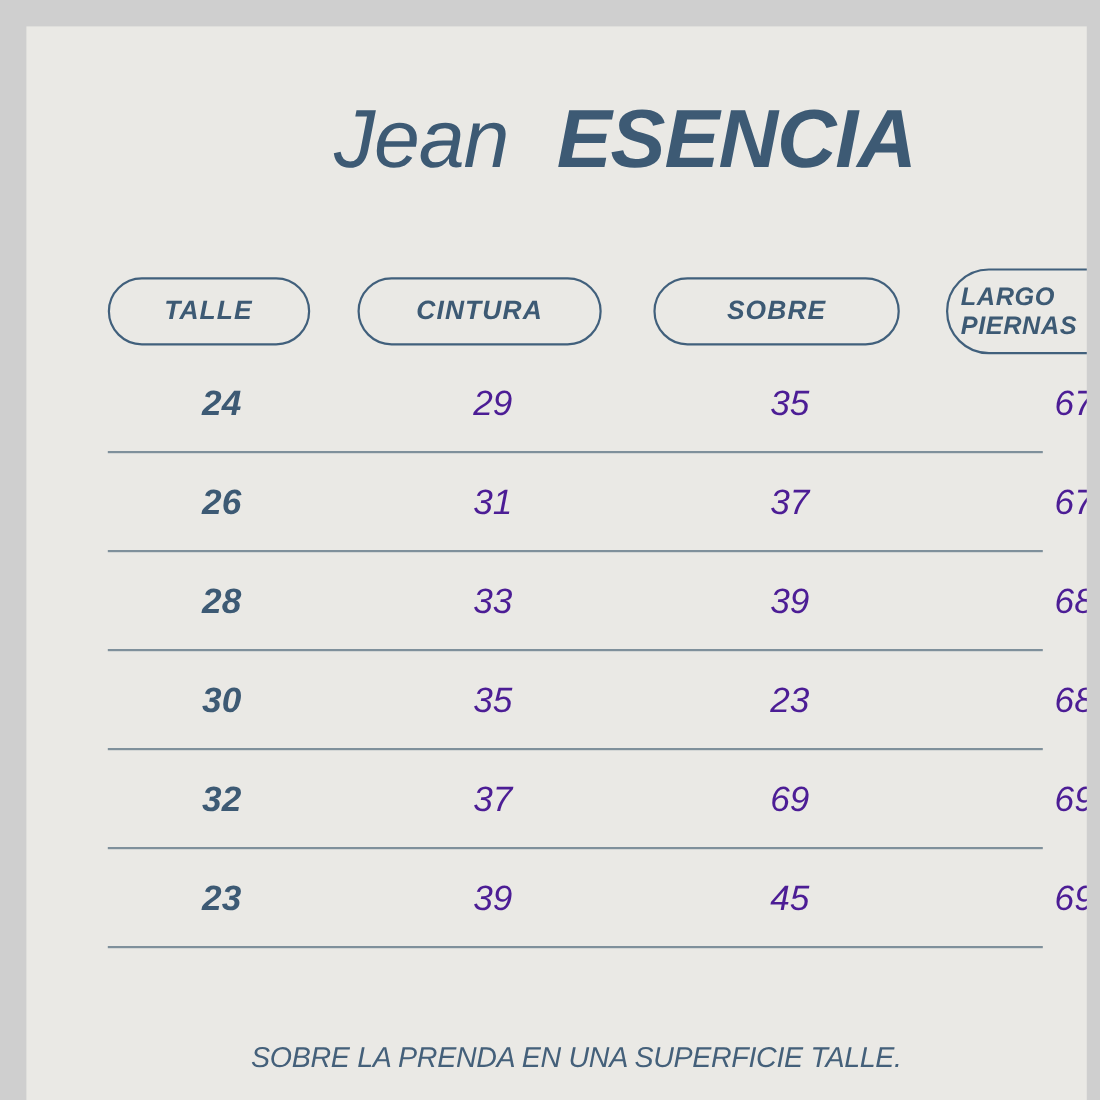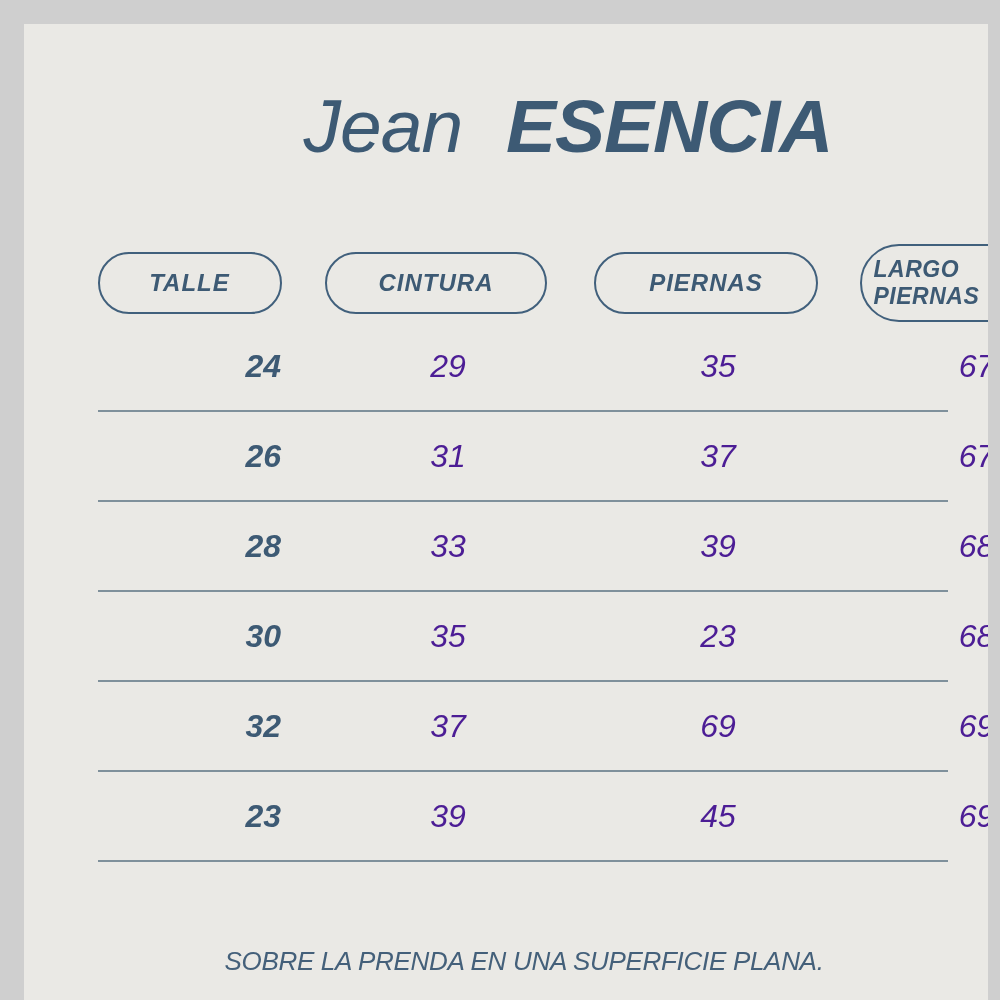--- a/index.html
+++ b/index.html
@@ -63,21 +63,21 @@
   .row {
     height: 90px;
     border-bottom: 2px solid #7f909b;
   }
   .cell {
     text-align: center;
     font-size: 32px;
     font-weight: 400;
     color: #4c1d95;
   }
-  .cell.strong { font-weight: 700; color: #3d5a74; text-align: right; }
+  .cell.strong { font-weight: 700; color: #3d5a74; }
   
   .footer {
     margin-top: 34px;
     text-align: center;
     font-size: 26px;
     line-height: 35px;
     letter-spacing: -0.3px;
     color: #44607a;
   }
 </style>
@@ -88,21 +88,21 @@
 
   <div class="title">
     <span class="t-regular">Jean </span><span class="t-bold">ESENCIA</span>
   </div>
 
   <div class="chart">
 
     <div class="grid-row pill-row">
       <div class="pill pill-1">TALLE</div>
       <div class="pill pill-2">CINTURA</div>
-      <div class="pill pill-3">PIERNAS</div>
+      <div class="pill pill-3">SOBRE</div>
       <div class="pill pill-4">LARGO PIERNAS</div>
     </div>
 
     <div class="table-body">
         <div class="grid-row row">
           <div class="cell strong">24</div>
           <div class="cell">29</div>
           <div class="cell">35</div>
           <div class="cell">67</div>
         </div>
@@ -134,16 +134,16 @@
           <div class="cell strong">23</div>
           <div class="cell">39</div>
           <div class="cell">45</div>
           <div class="cell">69</div>
         </div>
       </div>
 
   </div>
 
   <div class="footer">
-    <div>SOBRE LA PRENDA EN UNA SUPERFICIE PLANA.</div>
+    <div>SOBRE LA PRENDA EN UNA SUPERFICIE TALLE.</div>
   </div>
 
 </div>
 
 </body></html>

